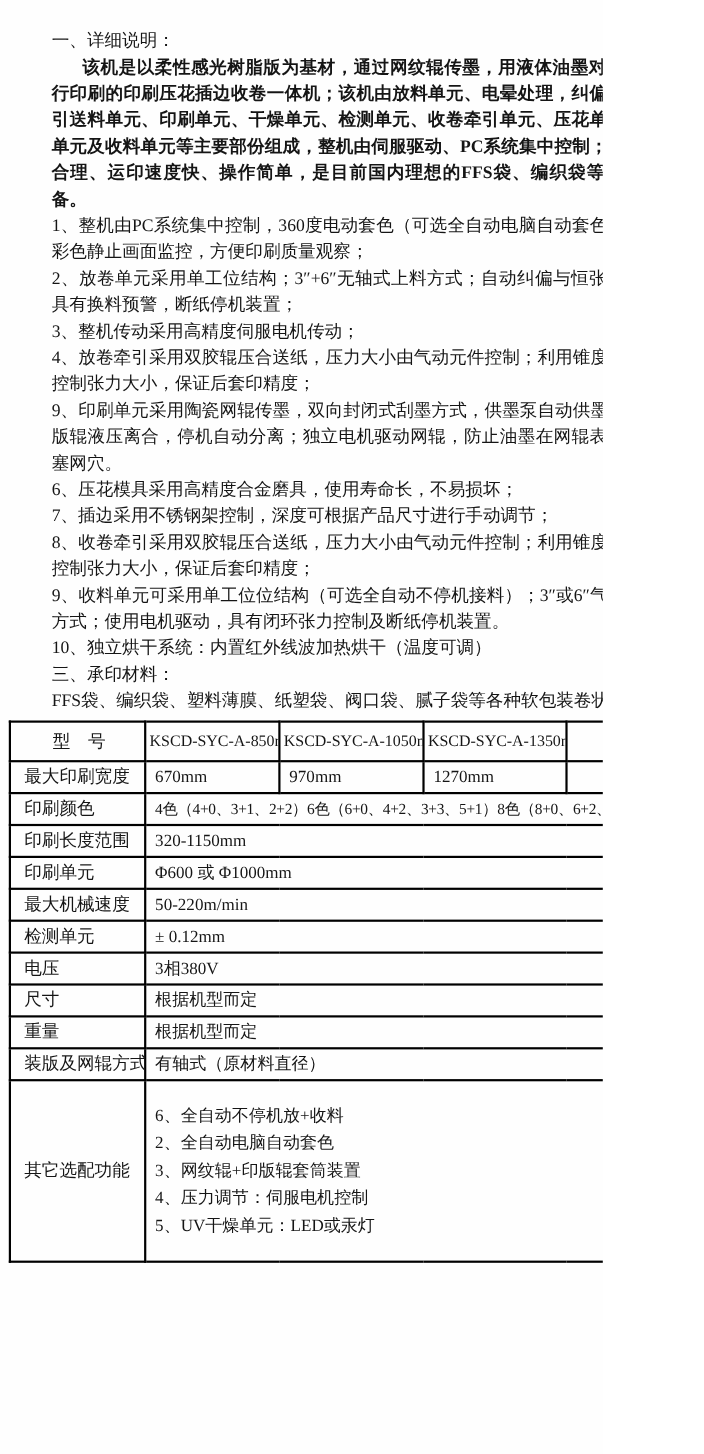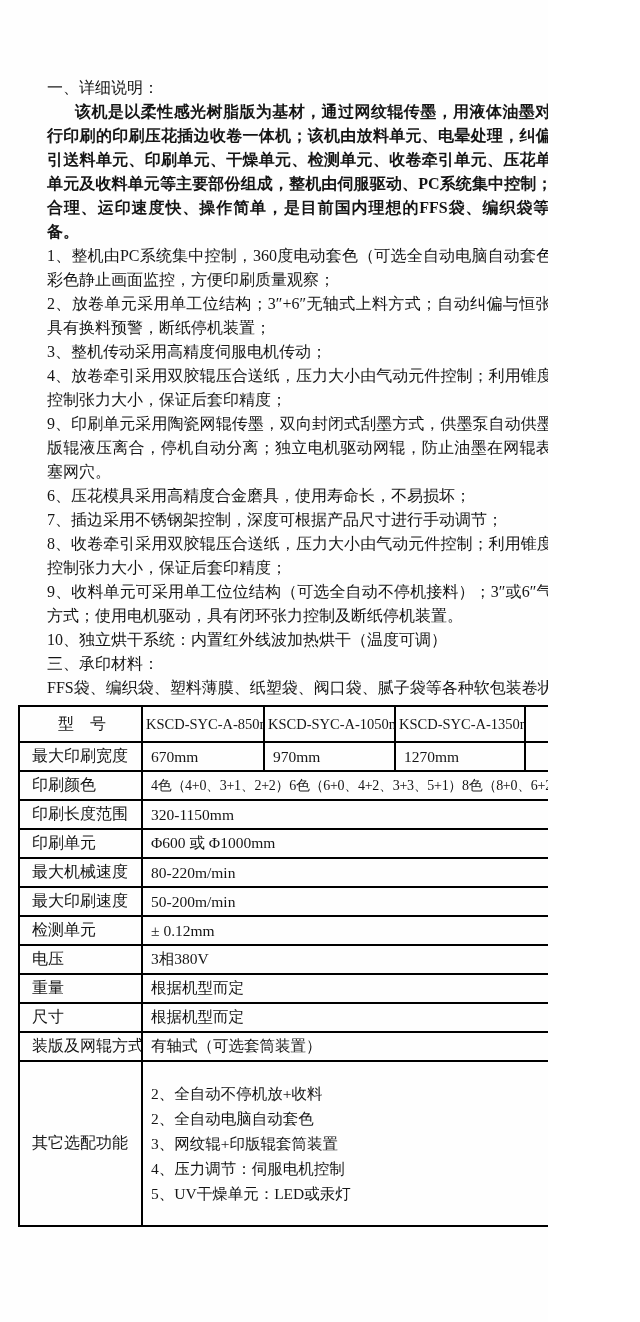--- a/index.html
+++ b/index.html
@@ -9,35 +9,35 @@
     min-height: 1322px;
     font-family: "Liberation Serif", "DejaVu Serif", serif;
     color: #151515;
     position: relative;
     overflow: hidden;
   }
   .page {
     width: 548px;
     height: 1322px;
     background: #fefefe;
-    padding-top: 76px;
+    padding-top: 26px;
     overflow: hidden;
   }
   .text-area {
     margin-left: 47px;
     width: 570px;
     font-size: 16px;
     line-height: 24px;
     text-align: justify;
   }
   .doc-heading { text-align: left; }
   .para { text-align: justify; }
   .para.first-indent { text-indent: 28px; font-weight: bold; }
   .param-table {
-    margin-left: 18px;
+    margin-left: 8px;
     margin-top: 5px;
     width: 604px;
     border-collapse: collapse;
     table-layout: fixed;
   }
   .param-table td {
     border: 2px solid #000000;
     vertical-align: middle;
     font-size: 15.5px;
     padding: 0 3px 0 8px;
@@ -109,52 +109,48 @@
       <tr>
         <td class="label-cell">印刷长度范围</td>
         <td colspan="4">320-1150mm</td>
       </tr>
       <tr>
         <td class="label-cell">印刷单元</td>
         <td colspan="4">Φ600 或 Φ1000mm</td>
       </tr>
       <tr>
         <td class="label-cell">最大机械速度</td>
-        <td colspan="4">80-220m/min</td>
-      </tr>
-      <tr>
-        <td class="label-cell">最大印刷速度</td>
-        <td colspan="4">50-200m/min</td>
+        <td colspan="4">50-220m/min</td>
       </tr>
       <tr>
         <td class="label-cell">检测单元</td>
         <td colspan="4">± 0.12mm</td>
       </tr>
       <tr>
         <td class="label-cell">电压</td>
         <td colspan="4">3相380V</td>
       </tr>
       <tr>
+        <td class="label-cell">尺寸</td>
+        <td colspan="4">根据机型而定</td>
+      </tr>
+      <tr>
         <td class="label-cell">重量</td>
         <td colspan="4">根据机型而定</td>
       </tr>
       <tr>
-        <td class="label-cell">尺寸</td>
-        <td colspan="4">根据机型而定</td>
-      </tr>
-      <tr>
         <td class="label-cell">装版及网辊方式</td>
-        <td colspan="4">有轴式（可选套筒装置）</td>
+        <td colspan="4">有轴式（原材料直径）</td>
       </tr>
 
       <tr class="options-row">
         <td class="label-cell">其它选配功能</td>
         <td colspan="4">
           <div class="options-list">
-            <div>2、全自动不停机放+收料</div>
+            <div>6、全自动不停机放+收料</div>
             <div>2、全自动电脑自动套色</div>
             <div>3、网纹辊+印版辊套筒装置</div>
             <div>4、压力调节：伺服电机控制</div>
             <div>5、UV干燥单元：LED或汞灯</div>
           </div>
         </td>
       </tr>
     </tbody>
   </table>
 </div>

